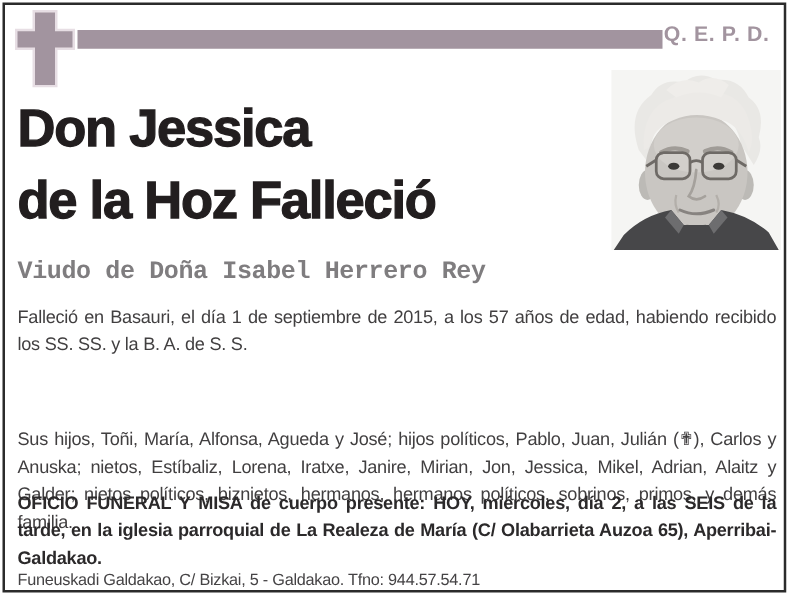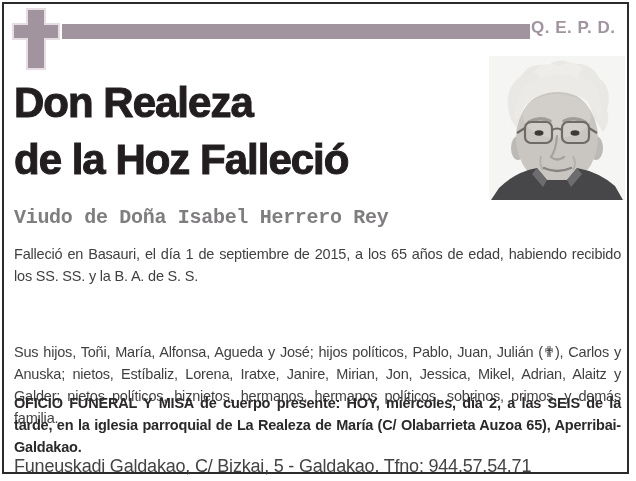--- a/index.html
+++ b/index.html
@@ -85,40 +85,40 @@
   .para-family { top: 293px; margin-top: 44px; }
   .para-funeral {
     top: 388px;
     font-weight: bold;
     color: #2b292a;
   }
   .footer-line {
     left: 10px;
     top: 452px;
     width: 607px;
-    font-size: 18px;
+    font-size: 13px;
     letter-spacing: -0.2px;
     color: #454345;
   }
 </style>
 </head>
 <body>
 
 <div class="esquela-frame">
 
   <svg class="abs header-cross" viewBox="0 0 48 62" preserveAspectRatio="none">
     <path d="M15 1 H33 V16 H47 V31 H33 V61 H15 V31 H1 V16 H15 Z" fill="#a2949f" stroke="#e7dee4" stroke-width="2"></path>
   </svg>
 
   <div class="abs header-rule"></div>
 
   <div class="abs qepd">Q. E. P. D.</div>
 
   <div class="abs deceased-name">
-    <div>Don Realeza</div>
+    <div>Don Jessica</div>
     <div>de la Hoz Falleció</div>
   </div>
 
   <svg class="abs portrait" viewBox="0 0 136 144" preserveAspectRatio="none">
     <rect width="136" height="144" fill="#f5f5f3"></rect>
 
     <path d="M22 64 Q12 34 32 20 Q40 6 58 10 Q70 0 84 8 Q102 6 110 22 Q124 32 118 54 Q122 64 114 76 L104 60 Q100 40 88 36 Q70 28 52 34 Q38 38 34 52 L28 72 Z" fill="#e9e8e5"></path>
 
     <ellipse cx="29" cy="92" rx="7" ry="12" fill="#bcbab6"></ellipse>
     <ellipse cx="107" cy="92" rx="7" ry="12" fill="#bcbab6"></ellipse>
@@ -152,19 +152,19 @@
     <path d="M55 112 Q68 118 82 112" stroke="#878380" stroke-width="2.4" fill="none" stroke-linecap="round"></path>
     <path d="M60 124 Q68 128 76 124" stroke="#b3afaa" stroke-width="1.6" fill="none"></path>
 
     <path d="M2 144 L10 132 Q26 116 48 112 L58 124 L78 124 L88 112 Q110 116 126 130 L134 144 Z" fill="#474749"></path>
     <path d="M48 112 L58 124 L54 131 L43 118 Z" fill="#6d6d6f"></path>
     <path d="M88 112 L78 124 L82 131 L93 118 Z" fill="#6d6d6f"></path>
   </svg>
 
   <div class="abs subtitle">Viudo de Doña Isabel Herrero Rey</div>
 
-  <div class="abs para para-death">Falleció en Basauri, el día 1 de septiembre de 2015, a los 65 años de edad, habiendo recibido los SS. SS. y la B. A. de S. S.</div>
+  <div class="abs para para-death">Falleció en Basauri, el día 1 de septiembre de 2015, a los 57 años de edad, habiendo recibido los SS. SS. y la B. A. de S. S.</div>
   <div class="abs para para-family">Sus hijos, Toñi, María, Alfonsa, Agueda y José; hijos políticos, Pablo, Juan, Julián (✟), Carlos y Anuska; nietos, Estíbaliz, Lorena, Iratxe, Janire, Mirian, Jon, Jessica, Mikel, Adrian, Alaitz y Galder; nietos políticos, biznietos, hermanos, hermanos políticos, sobrinos, primos, y demás familia.</div>
   <div class="abs para para-funeral">OFICIO FUNERAL Y MISA de cuerpo presente: HOY, miércoles, día 2, a las SEIS de la tarde, en la iglesia parroquial de La Realeza de María (C/ Olabarrieta Auzoa 65), Aperribai-Galdakao.</div>
 
   <div class="abs footer-line">Funeuskadi Galdakao, C/ Bizkai, 5 - Galdakao. Tfno: 944.57.54.71</div>
 
 </div>
 
 </body></html>

